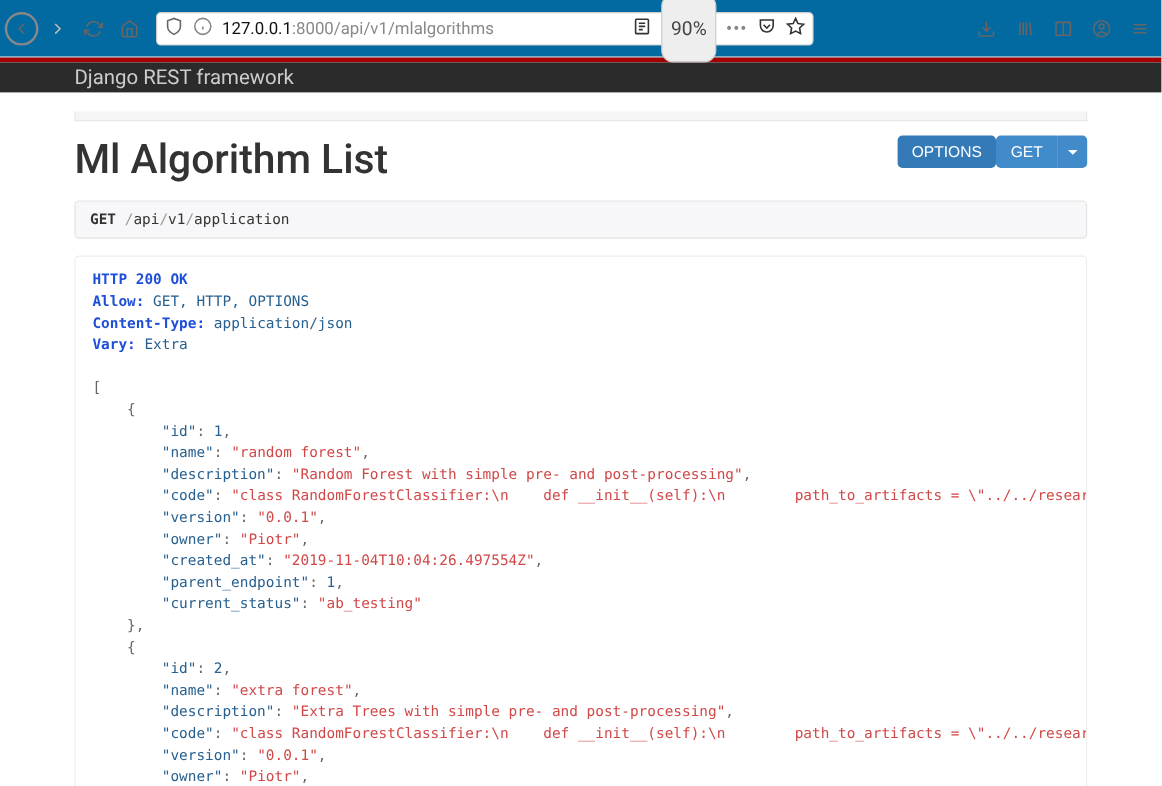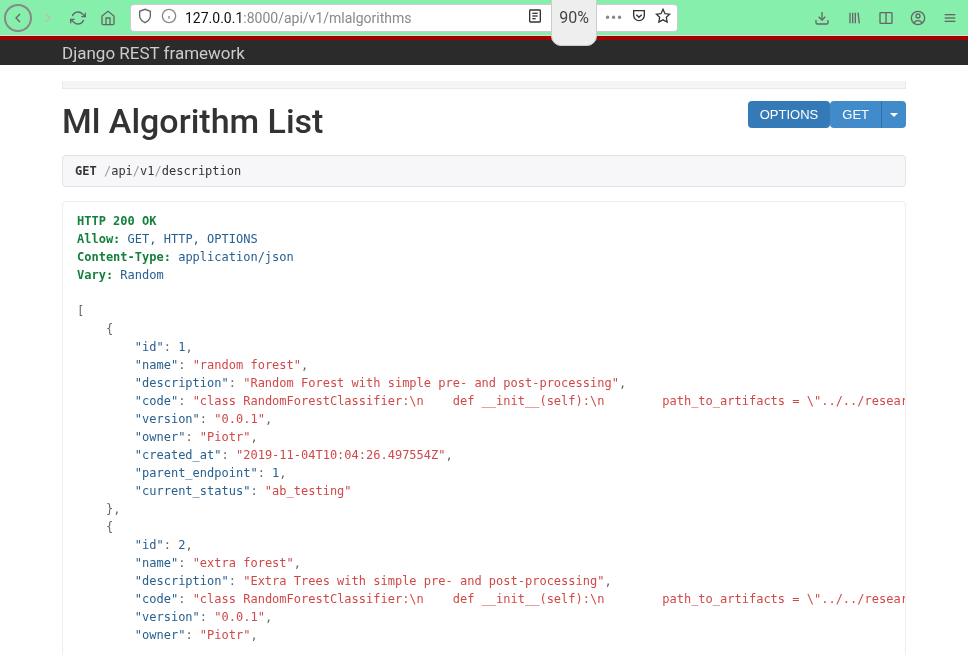--- a/index.html
+++ b/index.html
@@ -1,19 +1,19 @@
 <!DOCTYPE html>
 <html><head>
   <meta charset="utf-8">
   <style>
     * { box-sizing: border-box; margin: 0; padding: 0; }
     body { font-family: -apple-system, BlinkMacSystemFont, "Segoe UI", Roboto, sans-serif; font-size: 14px; color: #333; background: #fff; }
     
     
-    .browser-toolbar { display: flex; align-items: center; height: 36px; padding: 0 4px; gap: 2px; border-bottom: 1px solid #ddd; background: #86efac; }
+    .browser-toolbar { display: flex; align-items: center; height: 48px; padding: 0 4px; gap: 2px; border-bottom: 1px solid #ddd; background: #0369a1; }
     .browser-btn { width: 28px; height: 28px; display: flex; align-items: center; justify-content: center; color: #666; border-radius: 4px; }
     .browser-btn.disabled { color: #bbb; }
     .browser-btn.circled { border: 2px solid #888; border-radius: 50%; width: 28px; height: 28px; }
     .url-bar { flex: 0 0 auto; display: flex; align-items: center; height: 28px; border: 1px solid #ccc; border-radius: 4px; background: #fff; margin: 0 6px; padding: 0 6px; width: 548px; gap: 8px; }
     .url-bar .shield { color: #666; }
     .url-bar .info { color: #888; }
     .url-text { font-size: 14px; color: #555; flex: 1; }
     .url-text .host { color: #111; }
     .url-text .path { color: #888; }
     .zoom-badge { font-size: 16px; background: #eee; border: 1px solid #ccc; border-radius: 10px; padding: 18px 7px; color: #444; }
@@ -37,21 +37,21 @@
     .btn-get-group { display: flex; }
     .btn-get { background: #428bca; border-radius: 4px 0 0 4px; padding: 6px 12px; }
     .btn-caret { background: #428bca; border-left: 1px solid #3071a9; border-radius: 0 4px 4px 0; padding: 6px 8px; }
     .caret { width: 0; height: 0; border-left: 4px solid transparent; border-right: 4px solid transparent; border-top: 4px solid #fff; }
     
     .req-box { border: 1px solid #e3e3e3; background: #f7f7f9; padding: 8px 12px; font-family: Menlo, Consolas, monospace; font-size: 12px; color: #333; border-radius: 4px; margin-bottom: 14px; }
     .req-box .method { font-weight: bold; }
     .req-box .sep { color: #999; }
     
     .resp-box { border: 1px solid #eee; background: #fff; padding: 10px 14px 20px; font-family: Menlo, Consolas, monospace; font-size: 12px; line-height: 1.5; border-radius: 4px; overflow-x: hidden; white-space: pre; }
-    .resp-box .hdr { font-weight: bold; color: #15803d; margin-top: 41px; }
+    .resp-box .hdr { font-weight: bold; color: #1d4ed8; margin-top: 41px; }
     .resp-box .hval { color: #286090; }
     .resp-box .punct { color: #666; }
     .resp-box .key { color: #286090; }
     .resp-box .str { color: #d14848; }
     .resp-box .num { color: #286090; }
     
     
     svg { width: 16px; height: 16px; stroke: currentColor; fill: none; stroke-width: 2; }
   </style>
 </head>
@@ -173,27 +173,27 @@
       <div class="btn-get-group">
         <button class="btn btn-get">GET</button>
         <button class="btn btn-caret">
             <span class="caret"></span>
           </button>
       </div>
     </div>
   </div>
 
   <div class="req-box">
-    <span class="method">GET</span> <span class="sep">/</span><span>api</span><span class="sep">/</span><span>v1</span><span class="sep">/</span><span>description</span>
+    <span class="method">GET</span> <span class="sep">/</span><span>api</span><span class="sep">/</span><span>v1</span><span class="sep">/</span><span>application</span>
   </div>
 
   <div class="resp-box"><span class="hdr">HTTP 200 OK</span>
 <span class="hdr">Allow:</span> <span class="hval">GET, HTTP, OPTIONS</span>
 <span class="hdr">Content-Type:</span> <span class="hval">application/json</span>
-<span class="hdr">Vary:</span> <span class="hval">Random</span>
+<span class="hdr">Vary:</span> <span class="hval">Extra</span>
 
 <span class="punct">[</span>
     <span class="punct">{</span>
         <span class="key">"id"</span><span class="punct">:</span> <span class="num">1</span><span class="punct">,</span>
         <span class="key">"name"</span><span class="punct">:</span> <span class="str">"<span>random forest</span>"</span><span class="punct">,</span>
         <span class="key">"description"</span><span class="punct">:</span> <span class="str">"<span>Random Forest with simple pre- and post-processing</span>"</span><span class="punct">,</span>
         <span class="key">"code"</span><span class="punct">:</span> <span class="str">"<span>class RandomForestClassifier:\n    def __init__(self):\n        path_to_artifacts = \"../../research/\"\n        self.valu</span></span>
         <span class="key">"version"</span><span class="punct">:</span> <span class="str">"<span>0.0.1</span>"</span><span class="punct">,</span>
         <span class="key">"owner"</span><span class="punct">:</span> <span class="str">"<span>Piotr</span>"</span><span class="punct">,</span>
         <span class="key">"created_at"</span><span class="punct">:</span> <span class="str">"<span>2019-11-04T10:04:26.497554Z</span>"</span><span class="punct">,</span>

